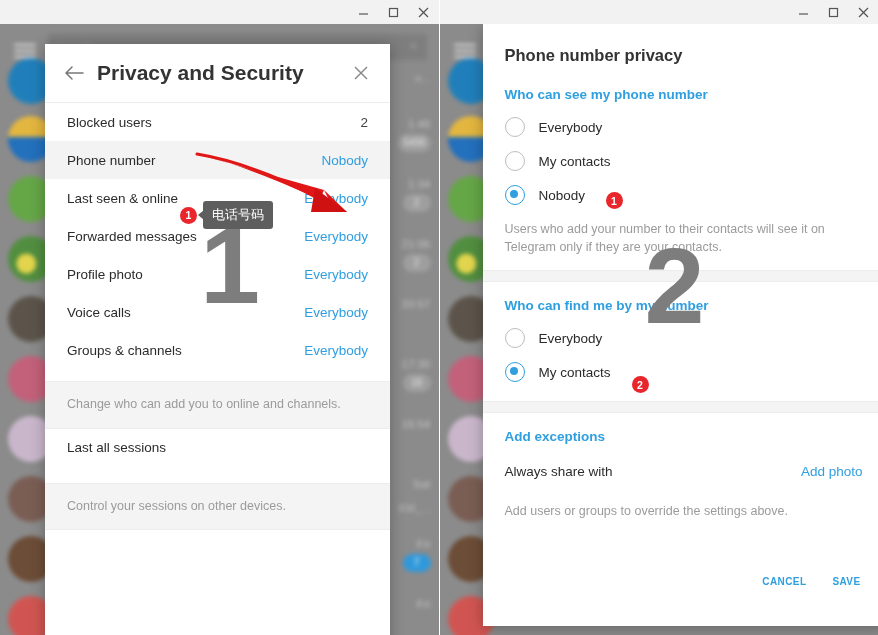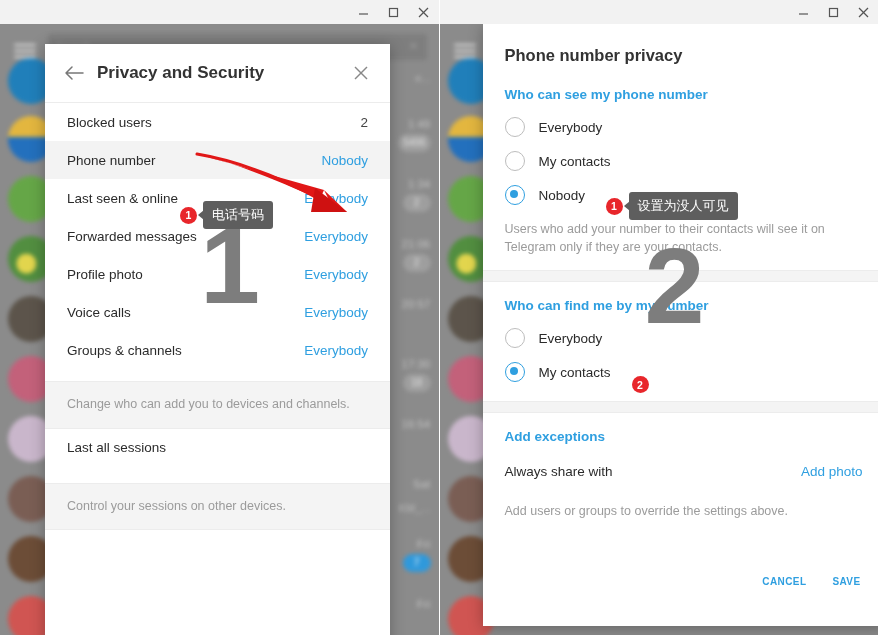--- a/index.html
+++ b/index.html
@@ -36,21 +36,21 @@
   .badge.blue{background:#2b9ae0;color:#fff;}
 
   
   .dialog{position:absolute;background:#fff;box-shadow:0 2px 14px rgba(0,0,0,.28);z-index:20;}
   .dlg-left{left:45px;top:44px;width:345px;height:612px;}
   .dlg-right{left:43px;top:24px;width:402px;height:602px;}
 
   .dlg-head{height:58px;display:flex;align-items:center;padding:0 14px;
             border-bottom:1px solid #ececec;}
   .back-icon{width:30px;height:30px;display:flex;align-items:center;justify-content:center;color:#777;}
-  .dlg-title{flex:1;font-size:17px;font-weight:bold;color:#333;margin-left:8px;}
+  .dlg-title{flex:1;font-size:21px;font-weight:bold;color:#333;margin-left:8px;}
   .close-icon{width:30px;height:30px;display:flex;align-items:center;justify-content:center;color:#888;}
 
   .sec-title{color:#2f9fe0;font-size:13.5px;font-weight:bold;padding:16px 22px 8px 22px;}
   .row{display:flex;align-items:center;height:38px;padding:0 22px;font-size:13.5px;color:#2b2b2b;}
   .row.hl{background:#f3f3f3;gap:8px;}
   .row .lbl{flex:0 0 auto;}
   .row .spacer{flex:1;}
   .row .val{color:#2f9fe0;font-size:13.5px;}
   .row .val.plain{color:#444;}
   .note{background:#f4f4f4;border-top:1px solid #ececec;border-bottom:1px solid #ececec;
@@ -238,21 +238,21 @@
         <span class="spacer"></span>
         <span class="val">Everybody</span>
       </div>
       <div class="row">
         <span class="lbl">Groups &amp; channels</span>
         <span class="spacer"></span>
         <span class="val">Everybody</span>
       </div>
 
       <div style="height:12px;"></div>
-      <div class="note">Change who can add you to devices and channels.</div>
+      <div class="note">Change who can add you to online and channels.</div>
 
       <div class="row">
         <span class="lbl">Last all sessions</span>
       </div>
       <div style="height:16px;"></div>
       <div class="note">Control your sessions on other devices.</div>
     </div>
 
     <div class="big-num" style="left:200px;top:212px;">1</div>
 
@@ -412,21 +412,20 @@
       <div class="actions" style="padding-top:56px;">
         <span class="act">CANCEL</span>
         <span class="act">SAVE</span>
       </div>
     </div>
 
     <div class="big-num" style="left:205px;top:232px;">2</div>
 
     <div class="pin" style="left:166px;top:192px;">
       <div class="dot">1</div>
-      <div class="tip">设置为没人可见</div>
     </div>
 
     <div class="pin" style="left:192px;top:376px;">
       <div class="dot">2</div>
     </div>
   </div>
 
 </div>
 
 </body></html>

